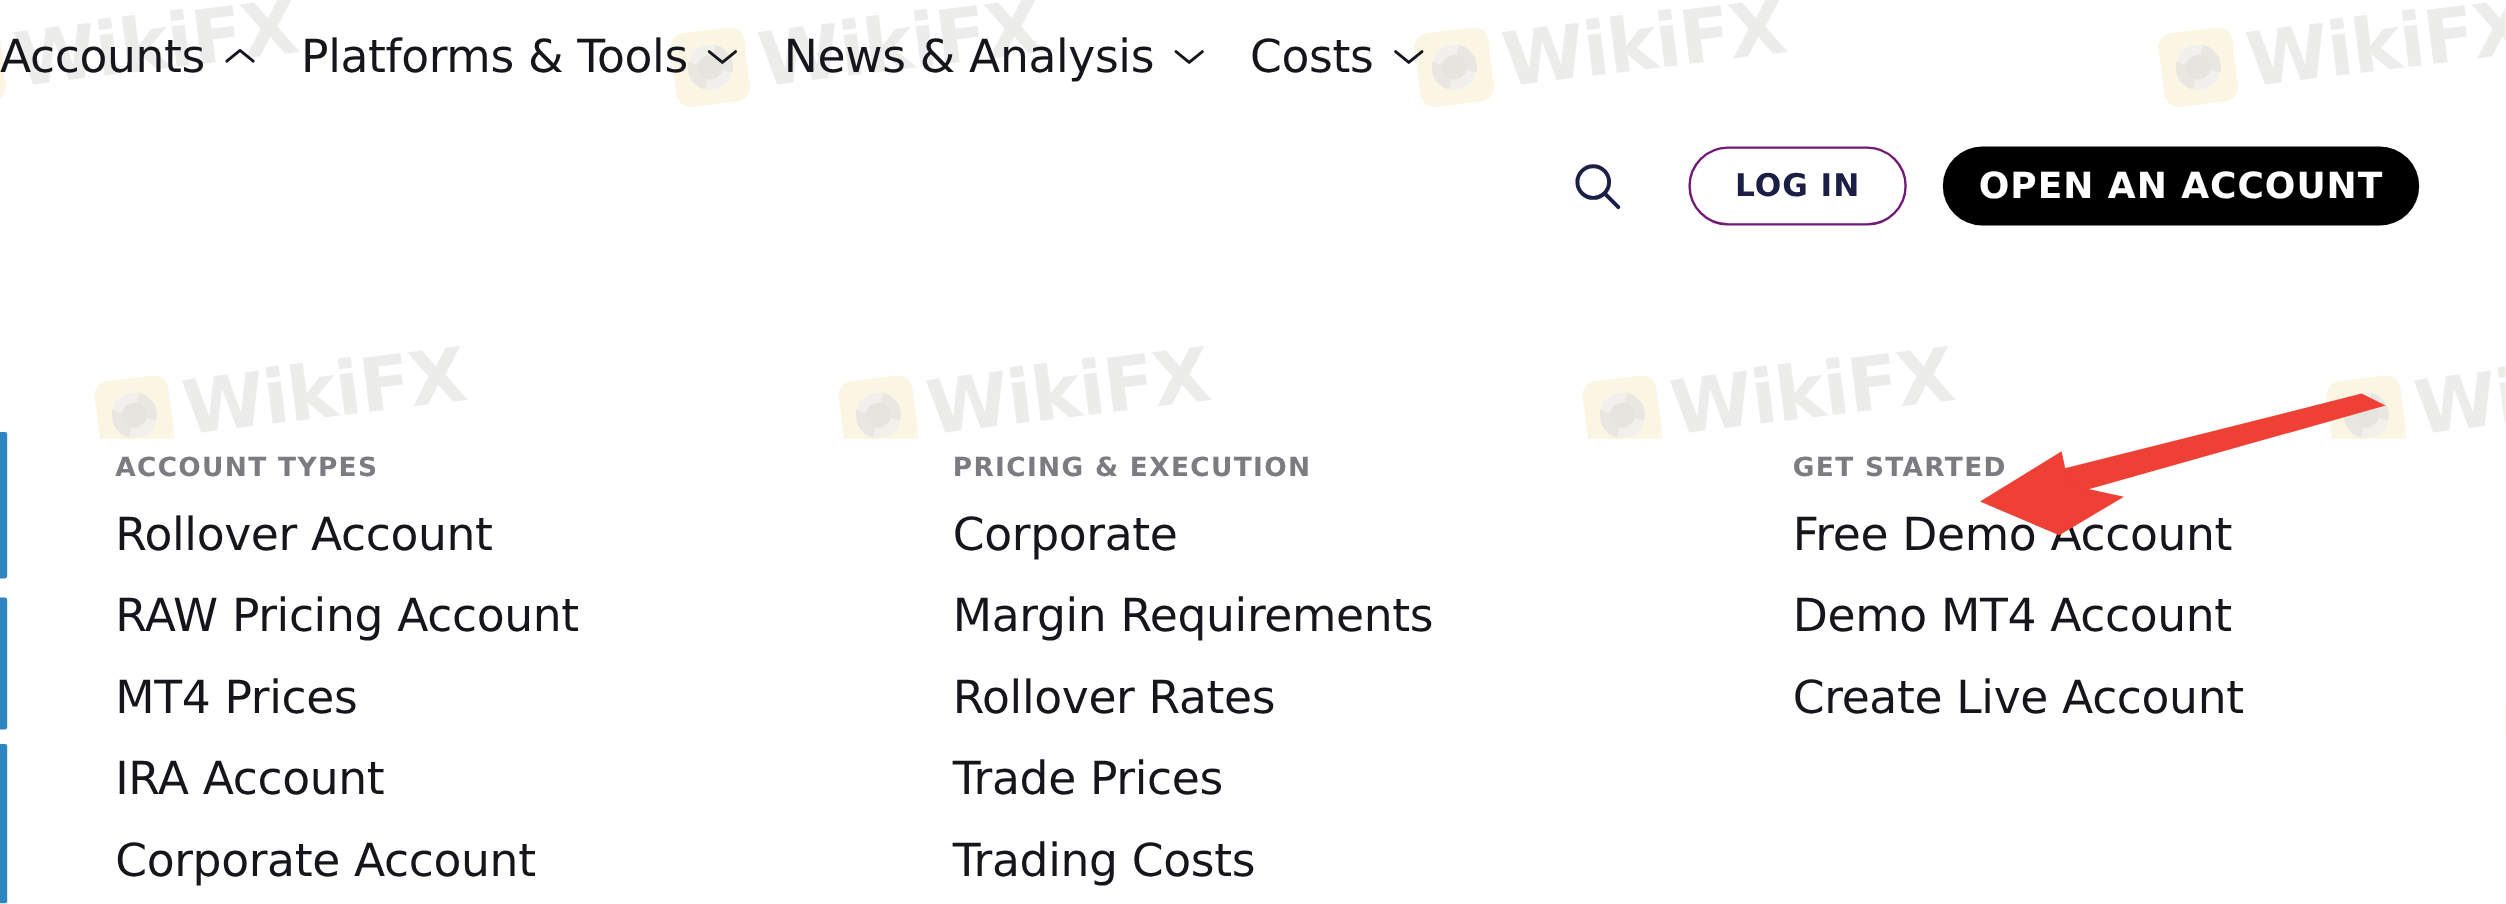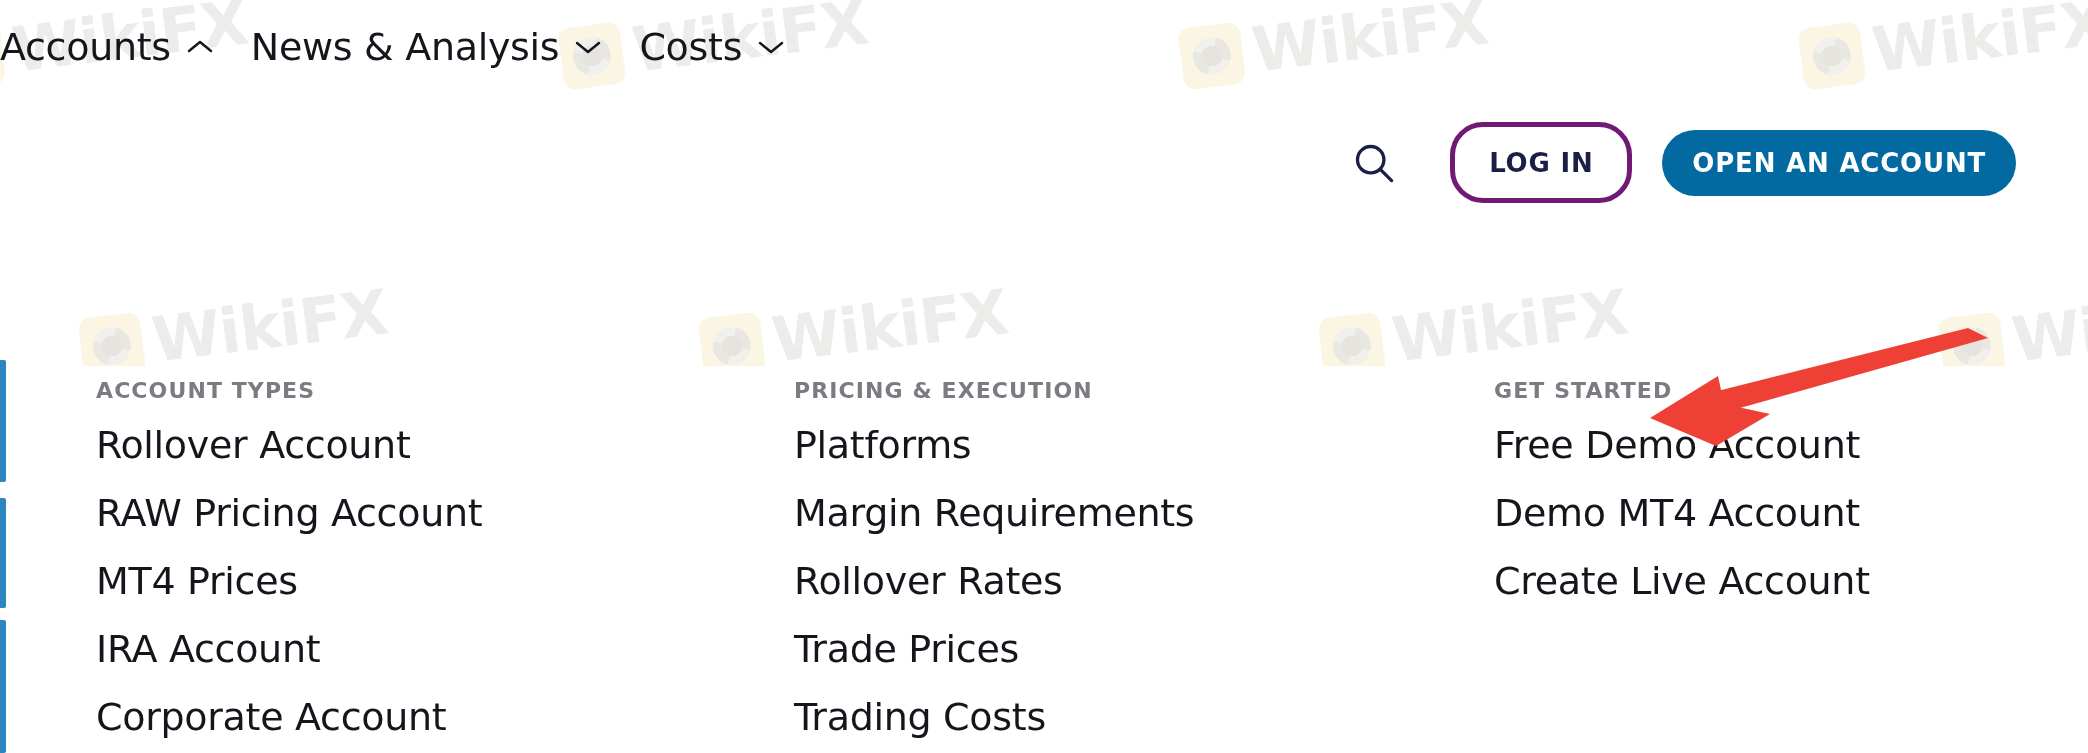--- a/index.html
+++ b/index.html
@@ -110,46 +110,46 @@
   }
   #search-btn {
     width: 56px; height: 56px;
     display: flex;
     align-items: center;
     justify-content: center;
     cursor: pointer;
     margin-right: 48px;
   }
   #login-btn {
-    height: 81px;
+    height: 66px;
     min-width: 182px;
-    border: 5px solid #701a75;
+    border: 2px solid #701a75;
     border-radius: 33px;
     background: #ffffff;
     color: #1b1f45;
     font-family: "DejaVu Sans", sans-serif;
     font-size: 26px;
     font-weight: 700;
     letter-spacing: 0.8px;
     display: flex;
     align-items: center;
     justify-content: center;
     cursor: pointer;
     margin-right: 30px;
     box-sizing: border-box;
   }
   #open-account-btn {
     height: 66px;
     min-width: 346px;
     border: none;
     border-radius: 33px;
-    background: #0369a1;
+    background: #000000;
     color: #ffffff;
     font-family: "DejaVu Sans", sans-serif;
-    font-size: 26px;
+    font-size: 30px;
     font-weight: 700;
     letter-spacing: 0.8px;
     display: flex;
     align-items: center;
     justify-content: center;
     cursor: pointer;
     padding: 0 30px;
     box-sizing: border-box;
   }
 
@@ -281,20 +281,28 @@
 
     <div class="nav-item">
       <span class="nav-label">Accounts</span>
       <span class="chev">
         <svg viewBox="0 0 26 16" width="26" height="16" aria-hidden="true">
           <path d="M2 12 L13 3 L24 12" fill="none" stroke="#15151c" stroke-width="2.4" stroke-linecap="round" stroke-linejoin="round"></path>
         </svg>
       </span>
     </div>
 
+    <div class="nav-item">
+      <span class="nav-label">Platforms &amp; Tools</span>
+      <span class="chev">
+        <svg viewBox="0 0 26 16" width="26" height="16" aria-hidden="true">
+          <path d="M2 4 L13 13 L24 4" fill="none" stroke="#15151c" stroke-width="2.4" stroke-linecap="round" stroke-linejoin="round"></path>
+        </svg>
+      </span>
+    </div>
 
     <div class="nav-item">
       <span class="nav-label">News &amp; Analysis</span>
       <span class="chev">
         <svg viewBox="0 0 26 16" width="26" height="16" aria-hidden="true">
           <path d="M2 4 L13 13 L24 4" fill="none" stroke="#15151c" stroke-width="2.4" stroke-linecap="round" stroke-linejoin="round"></path>
         </svg>
       </span>
     </div>
 
@@ -334,21 +342,21 @@
       <div class="col-heading">ACCOUNT TYPES</div>
       <a class="menu-link">Rollover Account</a>
       <a class="menu-link">RAW Pricing Account</a>
       <a class="menu-link">MT4 Prices</a>
       <a class="menu-link">IRA Account</a>
       <a class="menu-link">Corporate Account</a>
     </div>
 
     <div class="menu-col col-1">
       <div class="col-heading">PRICING &amp; EXECUTION</div>
-      <a class="menu-link">Platforms</a>
+      <a class="menu-link">Corporate</a>
       <a class="menu-link">Margin Requirements</a>
       <a class="menu-link">Rollover Rates</a>
       <a class="menu-link">Trade Prices</a>
       <a class="menu-link">Trading Costs</a>
       <a class="menu-link">Cash Rebates</a>
     </div>
 
     <div class="menu-col col-2">
       <div class="col-heading">GET STARTED</div>
       <a class="menu-link">Free Demo Account</a>

